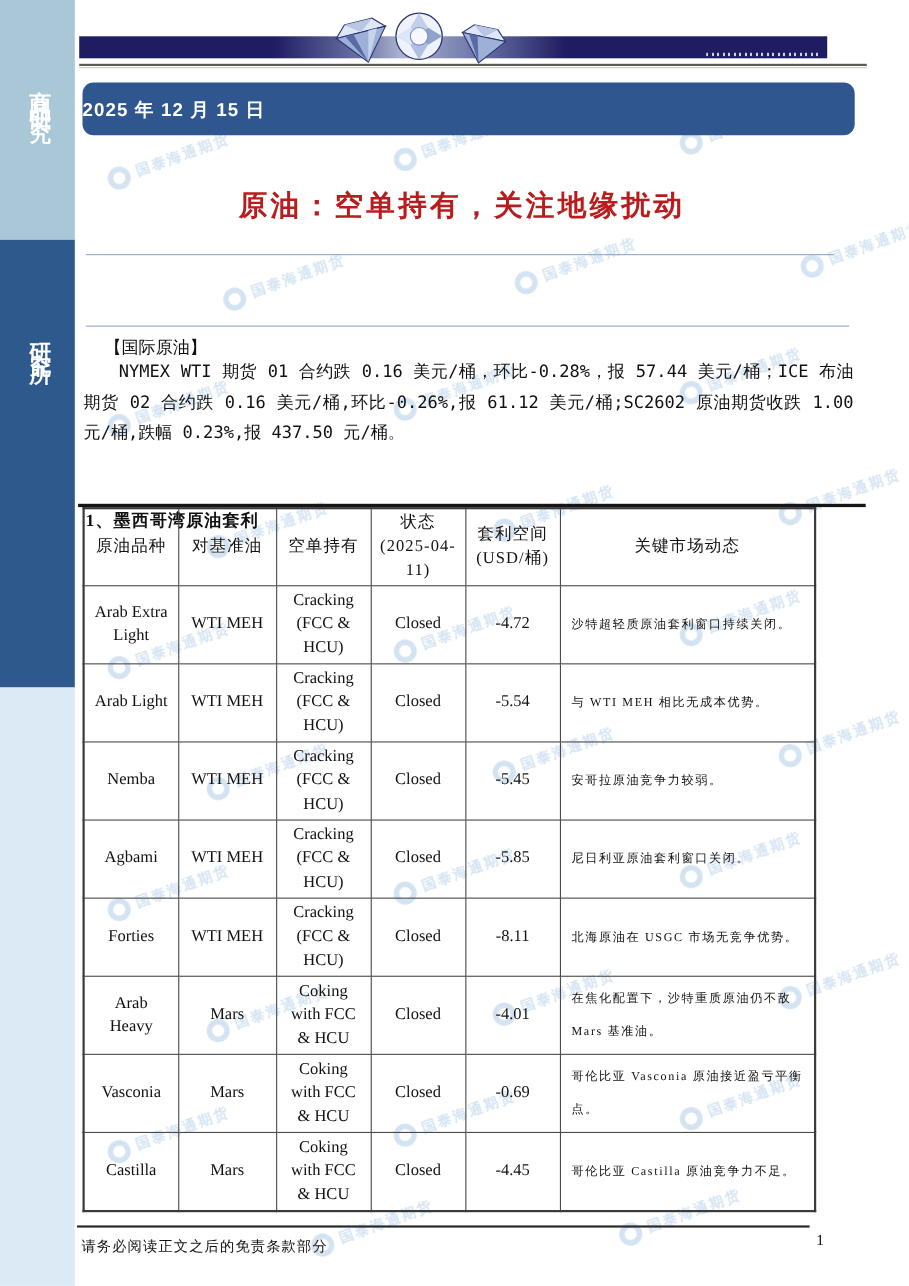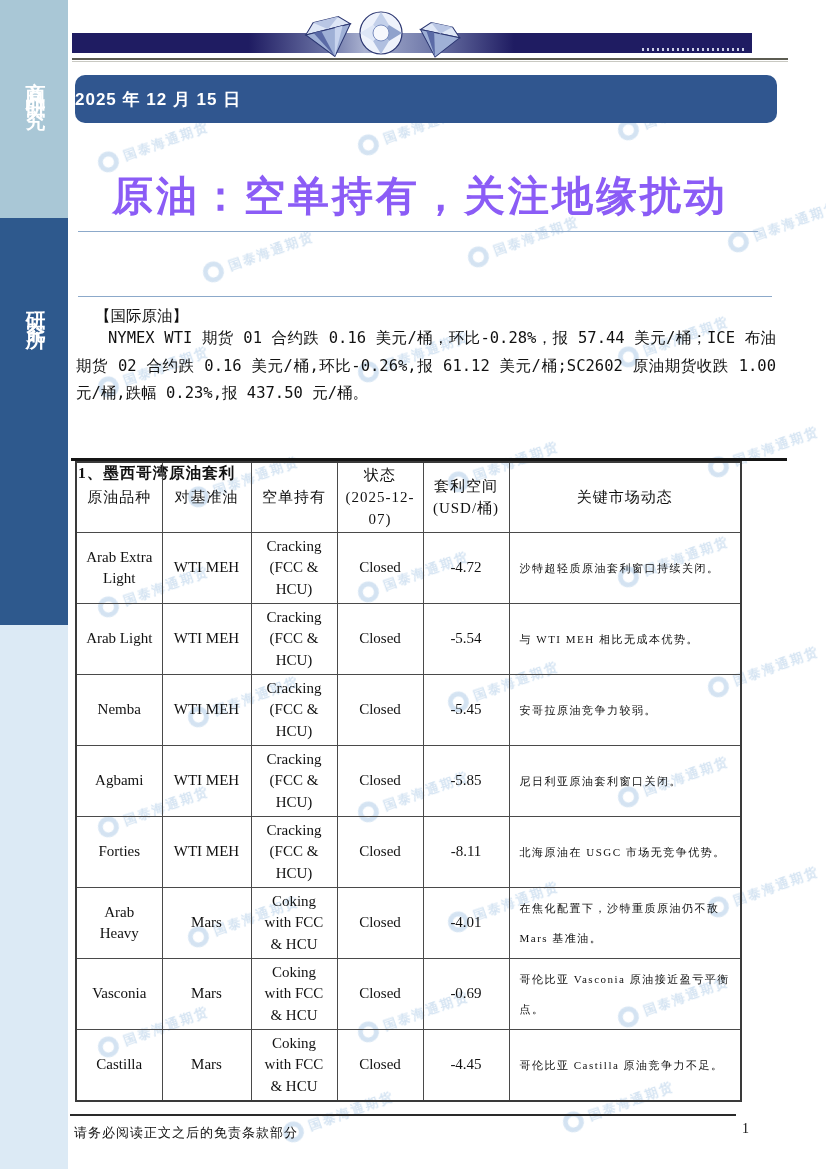--- a/index.html
+++ b/index.html
@@ -46,21 +46,21 @@
     position:absolute; left:75px; top:75px; width:702px; height:48px;
     background:#30568f; border-radius:10px;
   }
   .datebox .date {
     display:block; line-height:50px; color:#ffffff;
     font-weight:bold; font-size:17px; letter-spacing:1px;
     font-family:"Liberation Sans","DejaVu Sans",sans-serif;
   }
   .report-title {
     position:absolute; left:80px; top:169px; width:680px; text-align:center;
-    font-size:41px; font-weight:bold; color:#8b5cf6; letter-spacing:3px;
+    font-size:26px; font-weight:bold; color:#b91c1c; letter-spacing:3px;
   }
   .line-a { position:absolute; left:78px; top:231px; width:680px; height:1px; background:#8ca9ca; }
   .line-b { position:absolute; left:78px; top:296px; width:694px; height:1px; background:#8ca9ca; }
   .author-row { position:absolute; left:0; top:257px; width:826px; height:20px;
     font-family:"DejaVu Sans Mono","Liberation Mono",monospace; font-size:15px; color:#111; }
   .author-row .name  { position:absolute; left:288px; }
   .author-row .qual  { position:absolute; left:377px; }
   .author-row .email { position:absolute; left:584px; }
   
   .intl-heading { position:absolute; left:95px; top:306px; font-size:15.5px; }
@@ -276,21 +276,21 @@
         <col style="width:86px">
           <col style="width:86px">
           <col style="width:232px">
       </colgroup>
       <thead>
           <tr>
             <th>原油品种</th>
             <th>对基准油</th>
             <th>空单持有</th>
             <th>状态
-(2025-12-07)</th>
+(2025-04-11)</th>
             <th>套利空间
 (USD/桶)</th>
             <th>关键市场动态</th>
           </tr>
         </thead>
       <tbody>
           <tr>
             <td>Arab Extra Light</td>
             <td>WTI MEH</td>
             <td>Cracking (FCC &amp; HCU)</td>

